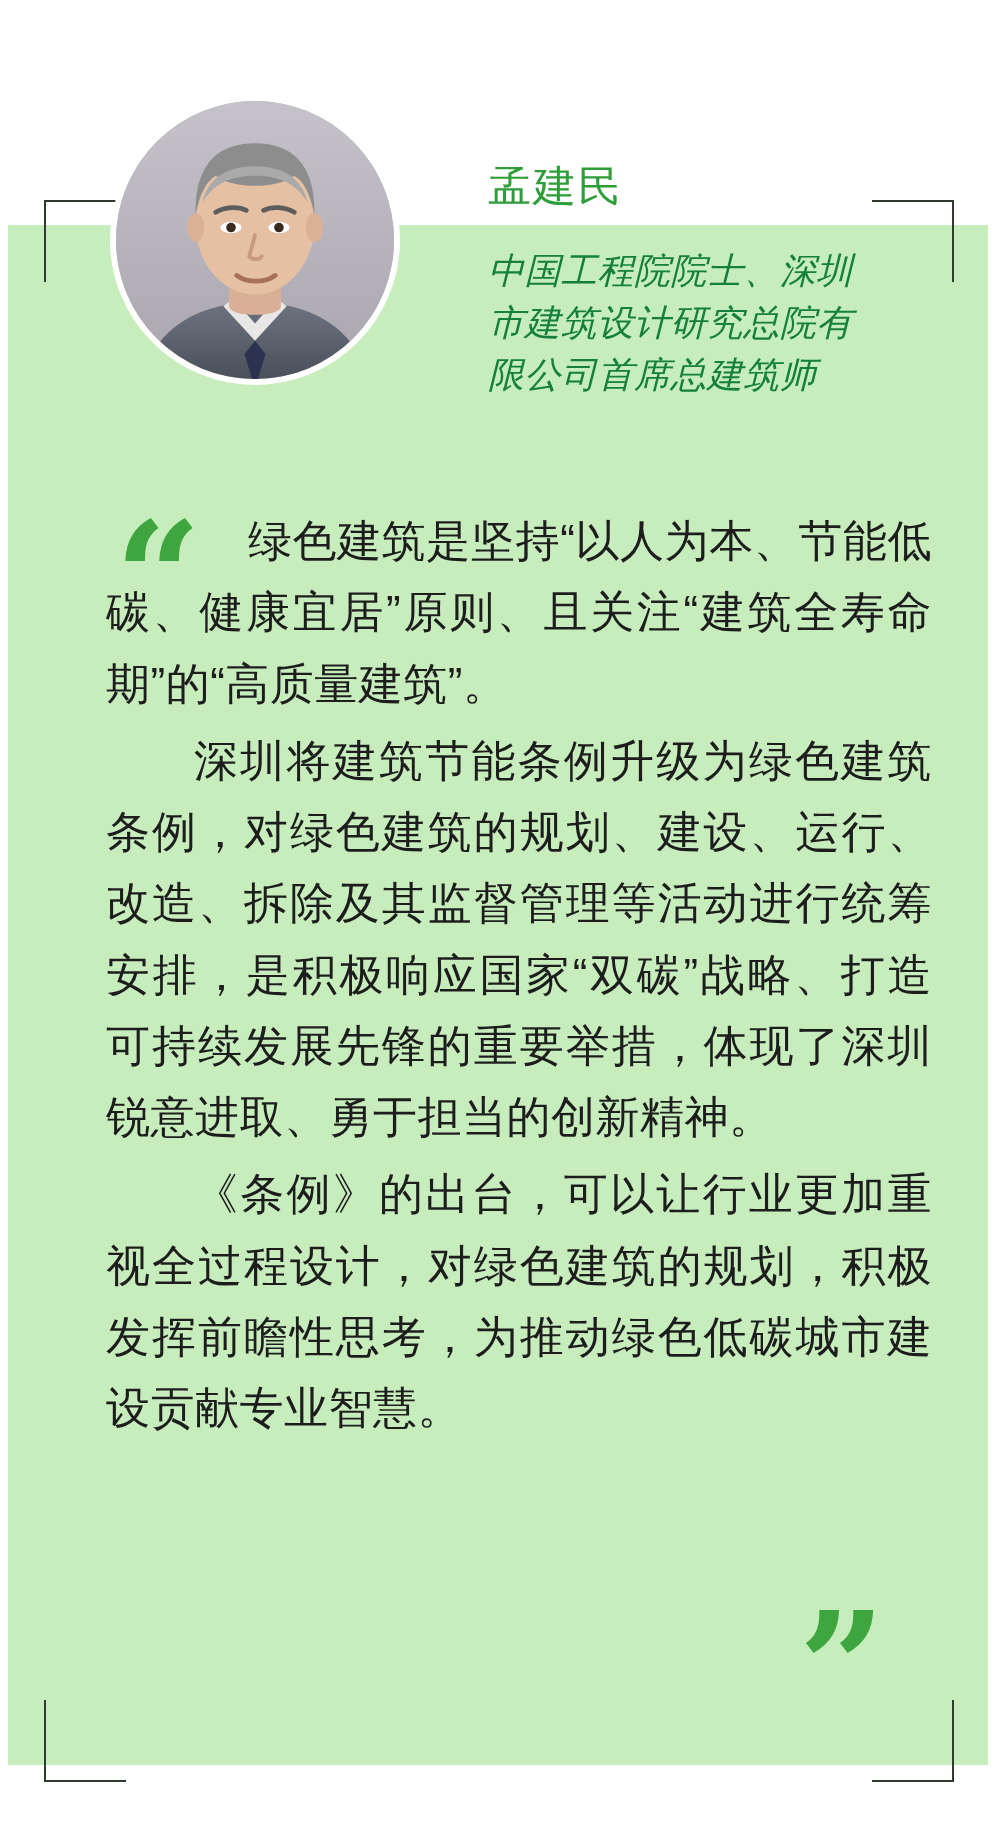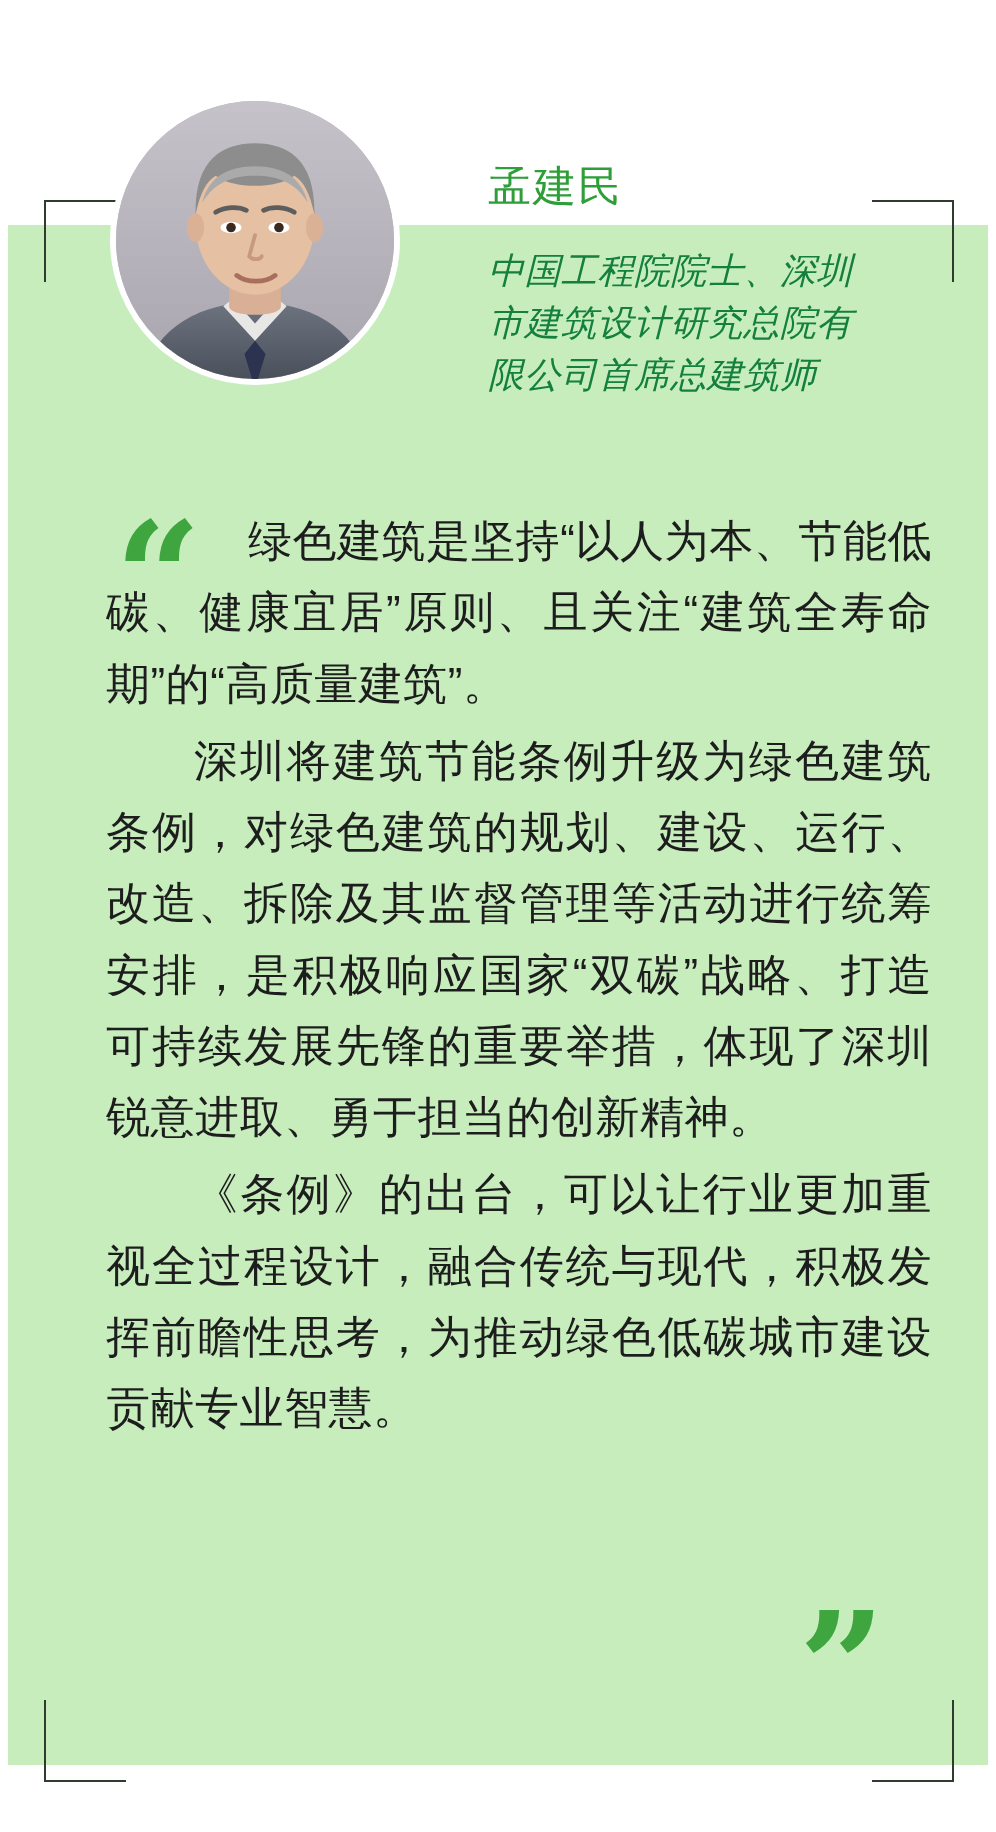--- a/index.html
+++ b/index.html
@@ -236,18 +236,18 @@
 
     <div class="person-name">孟建民</div>
     <div class="person-title">中国工程院院士、深圳市建筑设计研究总院有限公司首席总建筑师</div>
   </div>
 
   <div class="quote-open">“</div>
 
   <div class="body-text">
     <p class="first">绿色建筑是坚持“以人为本、节能低碳、健康宜居”原则、且关注“建筑全寿命期”的“高质量建筑”。</p>
     <p class="indent">深圳将建筑节能条例升级为绿色建筑条例，对绿色建筑的规划、建设、运行、改造、拆除及其监督管理等活动进行统筹安排，是积极响应国家“双碳”战略、打造可持续发展先锋的重要举措，体现了深圳锐意进取、勇于担当的创新精神。</p>
-    <p class="indent">《条例》的出台，可以让行业更加重视全过程设计，融合传统与现代，积极发挥前瞻性思考，为推动绿色低碳城市建设贡献专业智慧。</p>
+    <p class="indent">《条例》的出台，可以让行业更加重视全过程设计，对绿色建筑的规划，积极发挥前瞻性思考，为推动绿色低碳城市建设贡献专业智慧。</p>
   </div>
 
   <div class="quote-close">”</div>
 
 </div>
 
 </body></html>

